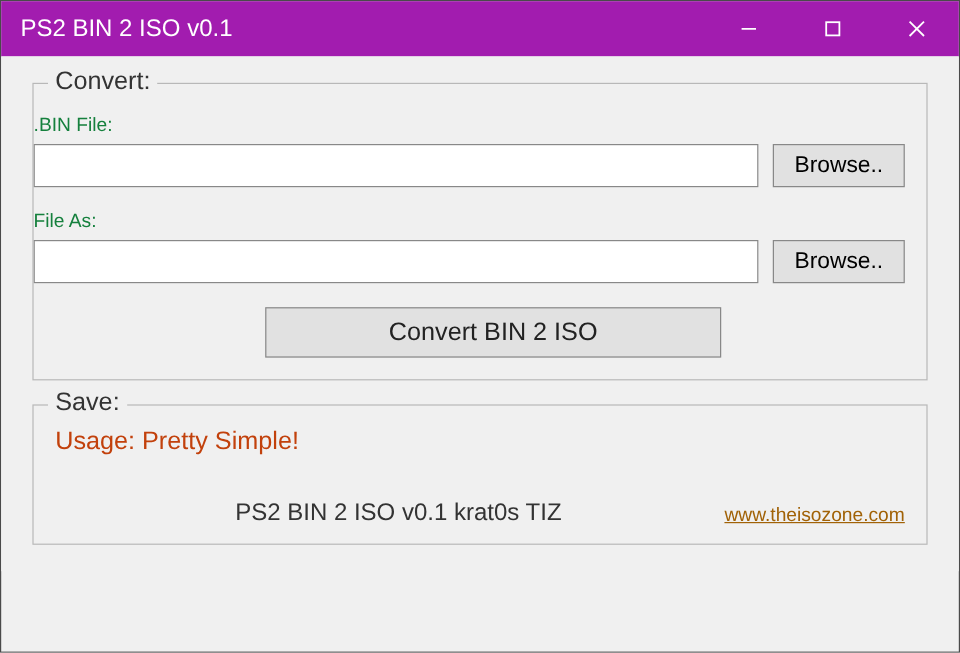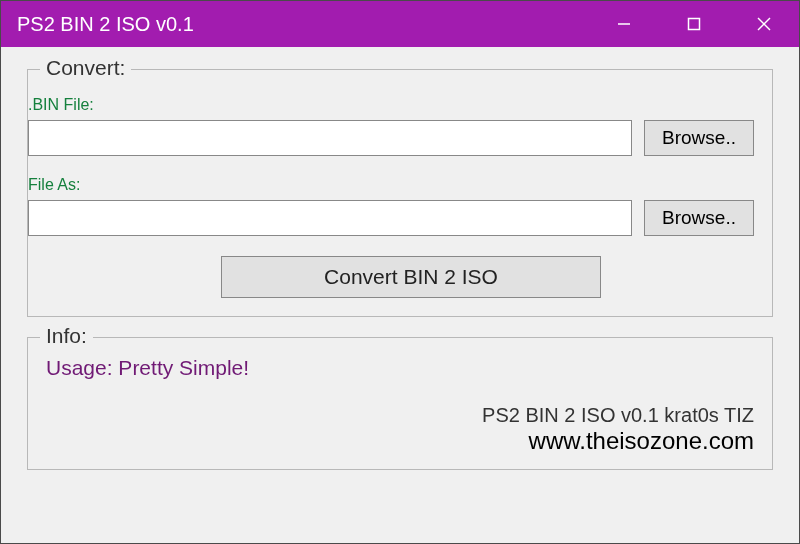--- a/index.html
+++ b/index.html
@@ -126,37 +126,37 @@
       position: absolute;
       top: -14px;
       left: 12px;
       background: #f0f0f0;
       padding: 0 6px;
       font-size: 21px;
       color: #333;
     }
     .usage-text {
       font-size: 21px;
-      color: #701a75;
-      margin-bottom: 24px;
+      color: #c2410c;
+      margin-bottom: 36px;
     }
     .info-bottom {
       display: flex;
       justify-content: space-between;
       align-items: flex-end;
-      flex-direction: column;
     }
     .version-text {
       font-size: 20px;
       color: #333;
       margin-left: 150px;
     }
     .link {
-      color: #000000;
-      font-size: 24px;
+      color: #a16207;
+      text-decoration: underline;
+      font-size: 16px;
       cursor: pointer;
     }
   </style>
 </head>
 <body>
 
 <div class="window">
   <div class="titlebar">
     <div class="titlebar-title">PS2 BIN 2 ISO v0.1</div>
     <div class="titlebar-controls">
@@ -195,21 +195,21 @@
         <input type="text" class="text-input" value="" style="">
         <button class="browse-btn">Browse..</button>
       </div>
 
       <div class="convert-row">
         <button class="convert-btn">Convert BIN 2 ISO</button>
       </div>
     </div>
 
     <div class="info-box">
-      <div class="info-legend">Info:</div>
+      <div class="info-legend">Save:</div>
       <div class="usage-text">Usage: Pretty Simple!</div>
       <div class="info-bottom">
         <div class="version-text">PS2 BIN 2 ISO v0.1 krat0s TIZ</div>
         <a class="link">www.theisozone.com</a>
       </div>
     </div>
 
   </div>
 </div>
 

